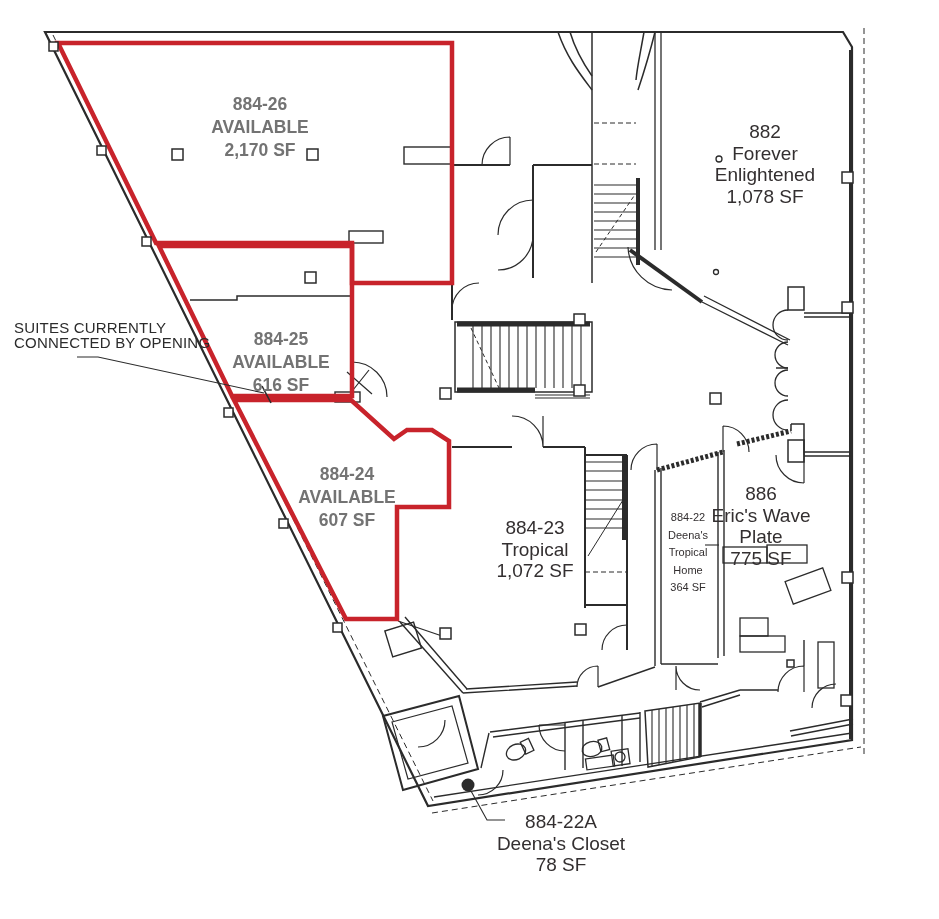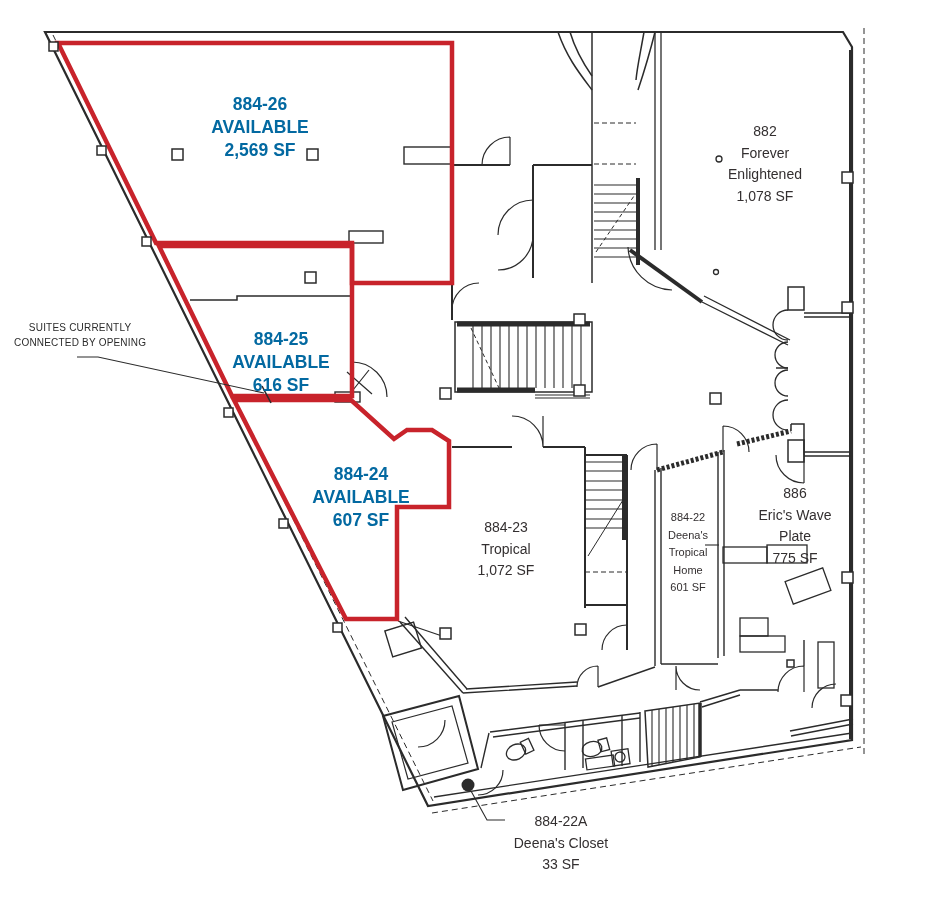--- a/index.html
+++ b/index.html
@@ -1,25 +1,25 @@
 <!DOCTYPE html>
 <html><head>
 <meta charset="utf-8">
 <style>
   html,body{margin:0;padding:0;background:#ffffff;}
   .stage{position:relative;width:939px;height:919px;background:#ffffff;overflow:hidden;
          font-family:"Liberation Sans",sans-serif;}
   .stage svg{position:absolute;left:0;top:0;}
   .lbl{position:absolute;text-align:center;transform:translateX(-50%);white-space:nowrap;}
   .lbl div{pointer-events:none;}
-  .red{color:#0369a1;font-weight:bold;font-size:17.5px;line-height:23px;}
-  .blk{color:#332f30;font-weight:normal;font-size:14px;line-height:21.5px;}
+  .red{color:#737373;font-weight:bold;font-size:17.5px;line-height:23px;}
+  .blk{color:#332f30;font-weight:normal;font-size:19px;line-height:21.5px;}
   .blk.small{font-size:11px;line-height:17.5px;margin-top:28px;}
-  .note{position:absolute;color:#2b2b2b;font-size:10px;line-height:15px;
-        text-align:center;transform:none;white-space:nowrap;letter-spacing:.2px;}
+  .note{position:absolute;color:#2b2b2b;font-size:15px;line-height:15px;
+        text-align:left;transform:none;white-space:nowrap;letter-spacing:.2px;}
 </style>
 </head>
 <body>
 
 <div class="stage">
 
 <svg width="939" height="919" viewBox="0 0 939 919">
 
   <g fill="none" stroke="#2b2b2b">
     <path d="M45,32 L843,32 L852,47 L852,740 L428,806 Z" stroke-width="2.2"></path>
@@ -199,67 +199,67 @@
     <path d="M262,386 L271,403" stroke-width="1.6"></path>
     <path d="M705,545 H719"></path>
     <path d="M471,791 L487,820 H505"></path>
     <circle cx="468" cy="785" r="6.5" fill="#2b2b2b" stroke="none"></circle>
   </g>
 </svg>
 
   <div class="lbl red" style="left:260px;top:93px">
     <div>884-26</div>
     <div>AVAILABLE</div>
-    <div>2,569 SF</div>
+    <div>2,170 SF</div>
   </div>
 
   <div class="lbl blk" style="left:765px;top:121px">
     <div>882</div>
     <div>Forever</div>
     <div>Enlightened</div>
     <div>1,078 SF</div>
   </div>
 
   <div class="lbl red" style="left:281px;top:328px">
     <div>884-25</div>
     <div>AVAILABLE</div>
     <div>616 SF</div>
   </div>
 
   <div class="note" style="left:14px;top:320px">
     <div>SUITES CURRENTLY</div>
     <div>CONNECTED BY OPENING</div>
   </div>
 
-  <div class="lbl red" style="left:361px;top:463px">
+  <div class="lbl red" style="left:347px;top:463px">
     <div>884-24</div>
     <div>AVAILABLE</div>
     <div>607 SF</div>
   </div>
 
-  <div class="lbl blk" style="left:506px;top:517px">
+  <div class="lbl blk" style="left:535px;top:517px">
     <div>884-23</div>
     <div>Tropical</div>
     <div>1,072 SF</div>
   </div>
 
   <div class="lbl blk small" style="left:688px;top:481px">
     <div>884-22</div>
     <div>Deena's</div>
     <div>Tropical</div>
     <div>Home</div>
-    <div>601 SF</div>
-  </div>
-
-  <div class="lbl blk" style="left:795px;top:483px">
+    <div>364 SF</div>
+  </div>
+
+  <div class="lbl blk" style="left:761px;top:483px">
     <div>886</div>
     <div>Eric's Wave</div>
     <div>Plate</div>
     <div>775 SF</div>
   </div>
 
   <div class="lbl blk" style="left:561px;top:811px">
     <div>884-22A</div>
     <div>Deena's Closet</div>
-    <div>33 SF</div>
+    <div>78 SF</div>
   </div>
 
 </div>
 
 </body></html>

